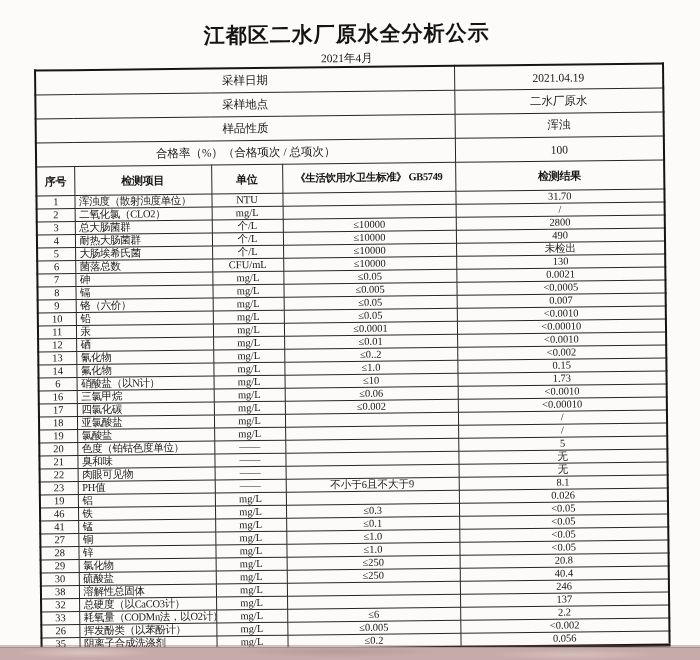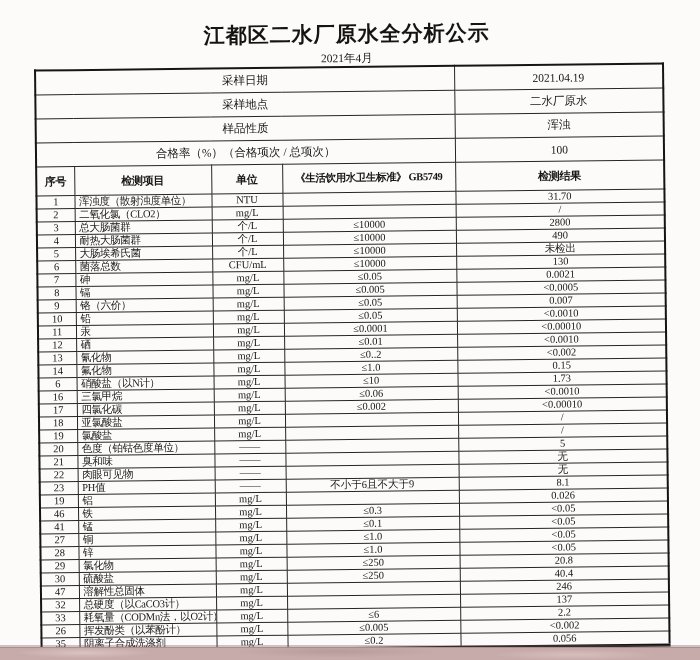--- a/index.html
+++ b/index.html
@@ -309,21 +309,21 @@
           <td class="c c4">20.8</td>
         </tr>
         <tr>
           <td class="c c0">30</td>
           <td class="c c1">硫酸盐</td>
           <td class="c c2">mg/L</td>
           <td class="c c3">≤250</td>
           <td class="c c4">40.4</td>
         </tr>
         <tr>
-          <td class="c c0">47</td>
+          <td class="c c0">38</td>
           <td class="c c1">溶解性总固体</td>
           <td class="c c2">mg/L</td>
           <td class="c c3"></td>
           <td class="c c4">246</td>
         </tr>
         <tr>
           <td class="c c0">32</td>
           <td class="c c1">总硬度（以CaCO3计）</td>
           <td class="c c2">mg/L</td>
           <td class="c c3"></td>

